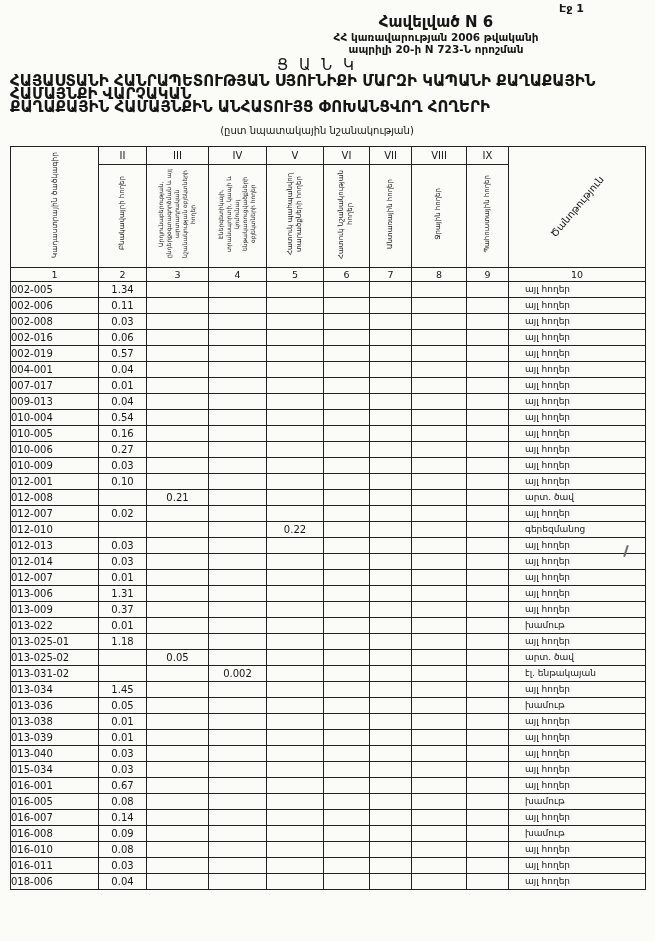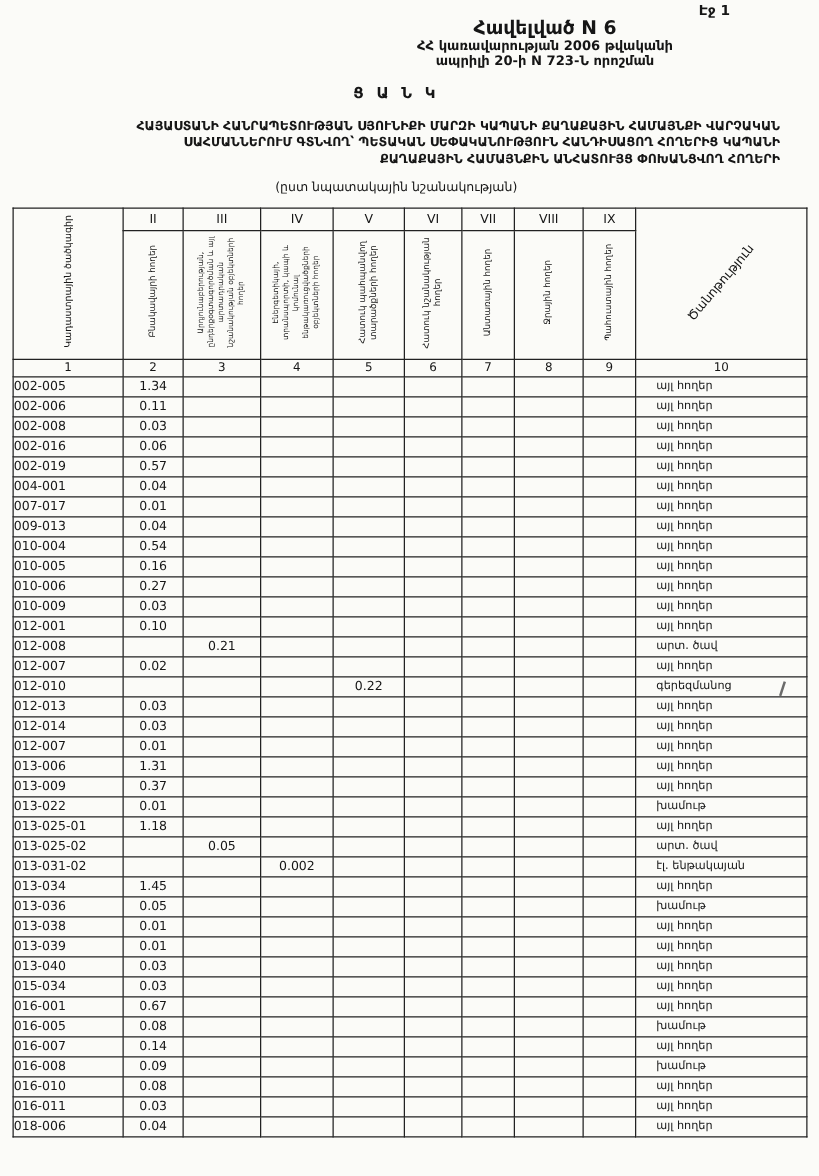--- a/index.html
+++ b/index.html
@@ -22,28 +22,27 @@
     width:320px;
     margin:13px 28px 0 auto;
     text-align:center;
     font-weight:bold;
     font-size:10.5px;
     line-height:12.5px;
   }
   .appendix-title { font-size:15px; margin-bottom:2px; }
 
   .doc-title {
-    text-align:center; font-weight:bold;
-    font-size:12px; letter-spacing:3px;
-    margin-top:11px;
+    text-align:center; font-weight:normal;
+    font-size:15px; letter-spacing:3px;
   }
   .doc-subtitle {
-    text-align:right; font-weight:bold;
-    font-size:10px; line-height:13px;
-    margin-top:14px;
+    text-align:left; font-weight:bold;
+    font-size:15px; line-height:13px;
+    margin-top:1px;
   }
   .doc-purpose {
     text-align:center; font-size:10px; margin-top:11px;
   }
 
   table {
     border-collapse:collapse; table-layout:fixed;
     width:635px; margin-top:10px;
   }
   th, td { border:1px solid #222; overflow:hidden; }
@@ -85,21 +84,20 @@
   <div class="appendix">
     <div class="appendix-title">Հավելված N 6</div>
     <div>ՀՀ կառավարության 2006 թվականի</div>
     <div>ապրիլի 20-ի N 723-Ն որոշման</div>
   </div>
 
   <div class="doc-title">Ց Ա Ն Կ</div>
 
   <div class="doc-subtitle">
     <div>ՀԱՅԱՍՏԱՆԻ ՀԱՆՐԱՊԵՏՈՒԹՅԱՆ ՍՅՈՒՆԻՔԻ ՄԱՐԶԻ ԿԱՊԱՆԻ ՔԱՂԱՔԱՅԻՆ ՀԱՄԱՅՆՔԻ ՎԱՐՉԱԿԱՆ</div>
-    <div>ՍԱՀՄԱՆՆԵՐՈՒՄ ԳՏՆՎՈՂ՝ ՊԵՏԱԿԱՆ ՍԵՓԱԿԱՆՈՒԹՅՈՒՆ ՀԱՆԴԻՍԱՑՈՂ ՀՈՂԵՐԻՑ ԿԱՊԱՆԻ</div>
     <div>ՔԱՂԱՔԱՅԻՆ ՀԱՄԱՅՆՔԻՆ ԱՆՀԱՏՈՒՅՑ ՓՈԽԱՆՑՎՈՂ ՀՈՂԵՐԻ</div>
   </div>
 
   <div class="doc-purpose">(ըստ նպատակային նշանակության)</div>
 
   <table>
     <colgroup>
       <col style="width:88px">
         <col style="width:48px">
         <col style="width:62px">

